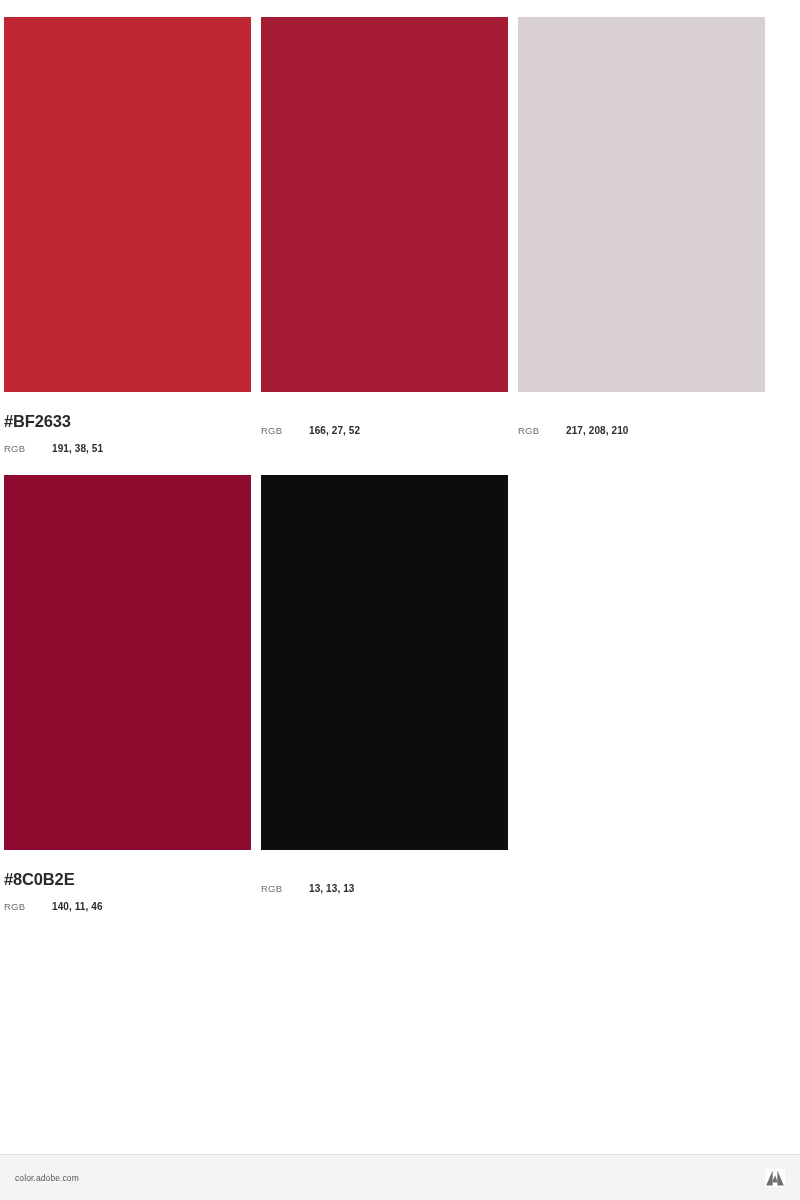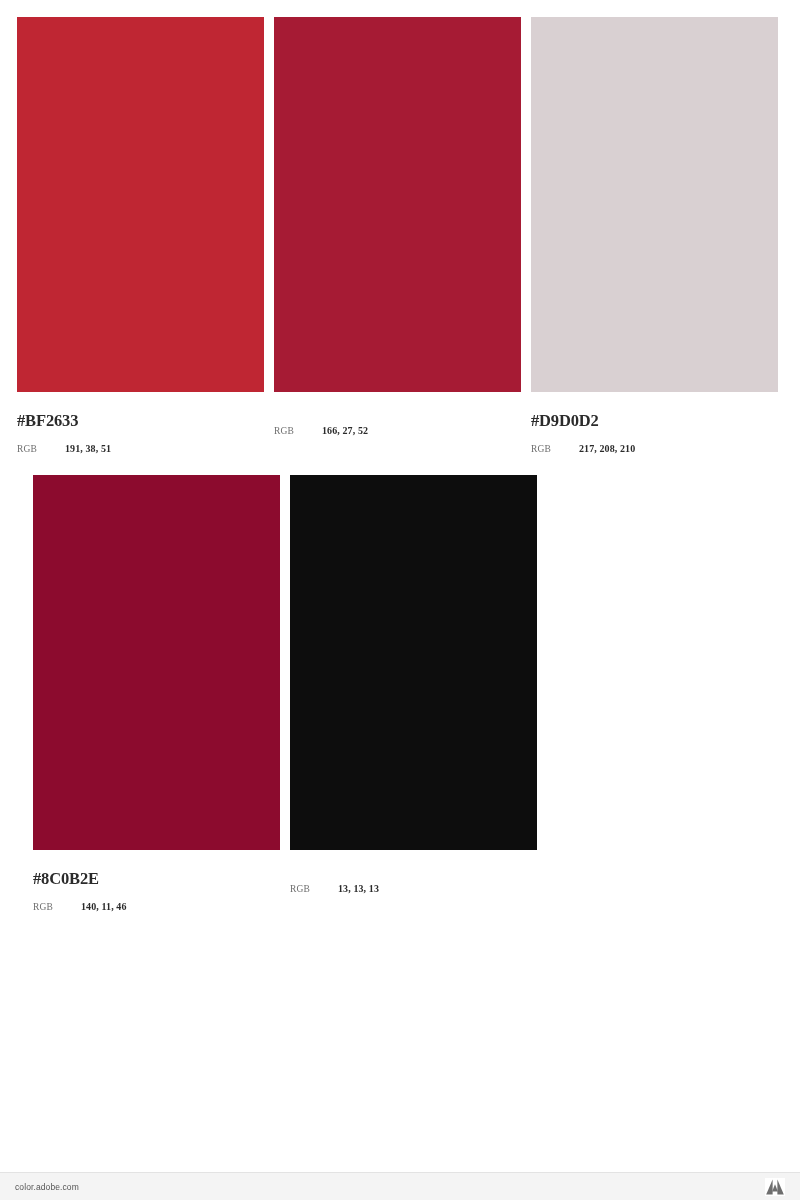--- a/index.html
+++ b/index.html
@@ -11,34 +11,32 @@
     height: 1200px;
     background: #ffffff;
     font-family: "Liberation Sans", sans-serif;
     -webkit-font-smoothing: antialiased;
     position: relative;
     overflow: hidden;
   }
 
   .palette {
     position: absolute;
-    left: 17px;
+    left: 4px;
     top: 17px;
     width: 770px;
-    font-family: Liberation Serif, serif;
   }
 
   .swatch-row {
     display: flex;
     flex-direction: row;
     align-items: flex-start;
   }
   .swatch-row.row-2 {
     margin-top: 21px;
-    margin-left: 16px;
   }
 
   .swatch-cell {
     width: 257px;
     flex: 0 0 257px;
     box-sizing: border-box;
   }
   .swatch-cell.spacer {
     visibility: hidden;
   }
@@ -81,21 +79,21 @@
     font-weight: bold;
     color: #2b2b2b;
     letter-spacing: 0.1px;
   }
 
   .footer {
     position: absolute;
     left: 0;
     right: 0;
     bottom: 0;
-    height: 28px;
+    height: 46px;
     background: #f4f4f4;
     border-top: 1px solid #e3e3e3;
     display: flex;
     flex-direction: row;
     align-items: center;
     justify-content: space-between;
     padding: 0 15px;
     box-sizing: border-box;
   }
   .footer-url {
@@ -133,21 +131,20 @@
         <div class="rgb-row">
           <span class="rgb-key">RGB</span>
           <span class="rgb-value">166, 27, 52</span>
         </div>
       </div>
     </div>
 
     <div class="swatch-cell">
       <div class="swatch-chip" style="background: rgb(217, 208, 210);"></div>
       <div class="swatch-meta">
-        <div class="hex-label">#D9D0D2</div>
         <div class="rgb-row">
           <span class="rgb-key">RGB</span>
           <span class="rgb-value">217, 208, 210</span>
         </div>
       </div>
     </div>
 
   </div>
 
   <div class="swatch-row row-2">

